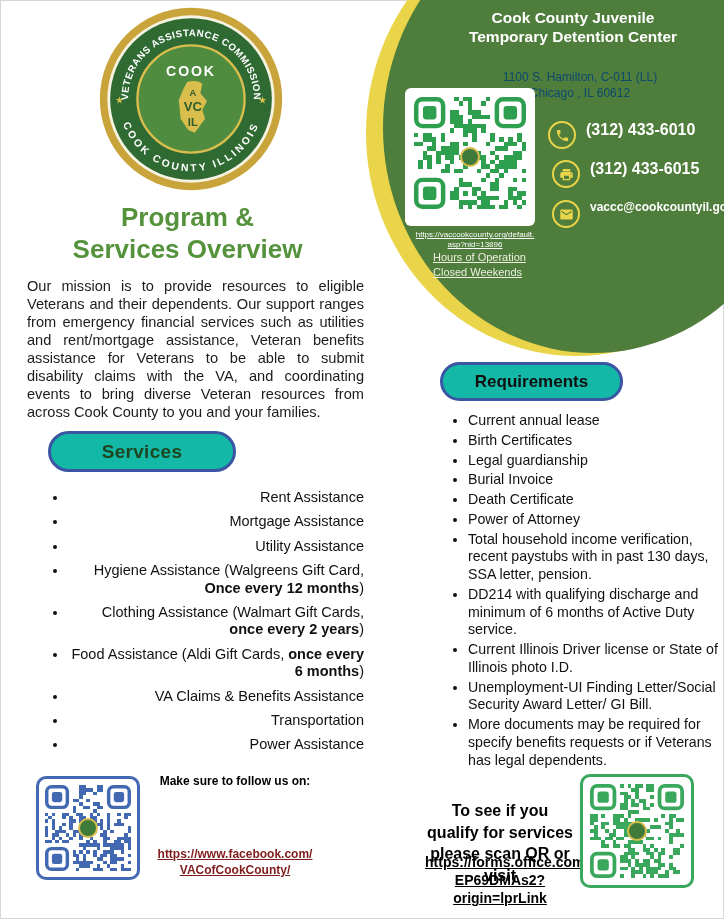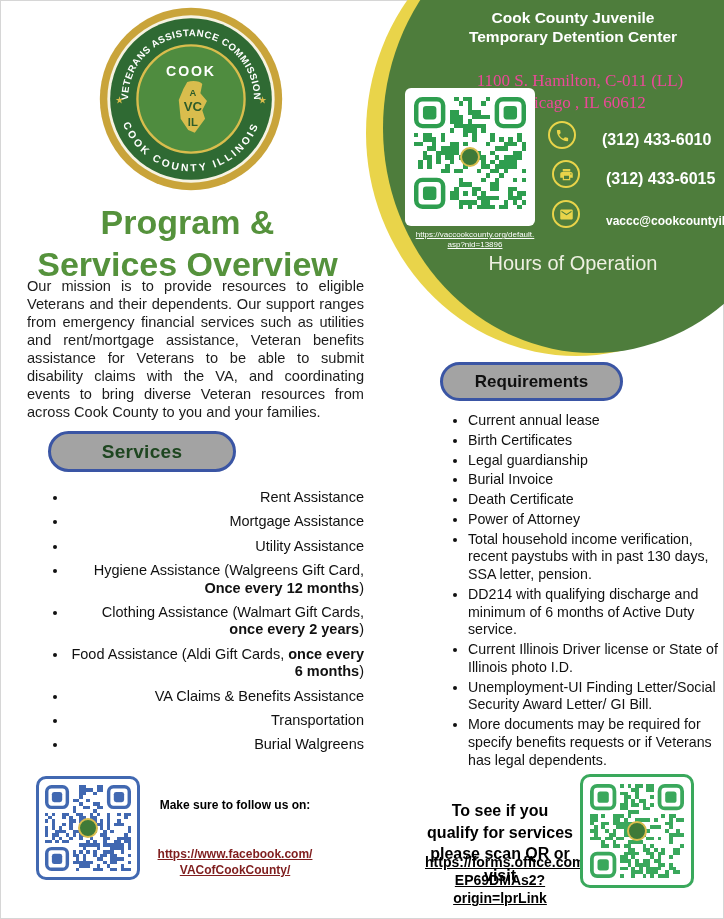--- a/index.html
+++ b/index.html
@@ -5,63 +5,63 @@
 <style>
   *{margin:0;padding:0;box-sizing:border-box;}
   html,body{background:#9a9a9a;}
   body{font-family:"Liberation Sans",sans-serif;}
   .page{position:relative;width:724px;height:919px;background:#ffffff;overflow:hidden;margin:0 auto;box-shadow:inset 0 0 0 1px #d6d6d6;}
 
   
   .blob-yellow{position:absolute;left:366px;top:-90px;width:420px;height:446px;border-radius:50%;background:var(--yellow);}
   .blob-green{position:absolute;left:383px;top:-97px;width:420px;height:450px;border-radius:50%;background:var(--green);}
   .hdr-title{position:absolute;left:453px;top:8px;width:240px;text-align:center;color:#fff;font-weight:bold;font-size:15.5px;line-height:1.25;}
-  .hdr-addr{position:absolute;left:440px;top:70px;width:280px;text-align:center;color:#ec4899;font-size:17px;line-height:1.3;font-family:Liberation Serif, serif;}
+  .hdr-addr{position:absolute;left:440px;top:70px;width:280px;text-align:center;color:#0c4a6e;font-size:12px;line-height:1.3;}
   .qr-card{position:absolute;left:405px;top:88px;width:130px;height:138px;background:#fff;border-radius:6px;padding:9px;}
   .qr{position:relative;width:100%;height:100%;}
   .qr-card .qr{height:112px;}
   .qr-logo{position:absolute;left:50%;top:50%;transform:translate(-50%,-50%);width:20px;height:20px;border-radius:50%;background:#3f7a38;border:2px solid #d9bd4d;}
   .hdr-link{position:absolute;left:410px;top:230px;width:130px;text-align:center;color:#fff;font-size:8px;line-height:1.3;text-decoration:underline;cursor:pointer;}
-  .contact{position:absolute;display:flex;align-items:flex-end;gap:26px;color:#fff;}
+  .contact{position:absolute;display:flex;align-items:flex-start;gap:10px;color:#fff;}
   .contact .cicon{width:28px;height:28px;border-radius:50%;border:2px solid var(--yellow);color:var(--yellow);display:flex;align-items:center;justify-content:center;flex:none;}
   .contact .cicon svg{width:15px;height:15px;fill:currentColor;}
   .contact.phone{left:548px;top:121px;font-size:16px;font-weight:bold;}
   .contact.fax{left:552px;top:160px;font-size:16px;font-weight:bold;}
   .contact.email{left:552px;top:200px;font-size:12px;font-weight:bold;}
-  .hours{position:absolute;left:433px;top:250px;width:280px;text-align:center;color:#eef0e2;font-size:20px;line-height:1.32;}
+  .hours{position:absolute;left:433px;top:250px;width:280px;color:#eef0e2;font-size:11px;line-height:1.32;text-decoration:underline;}
   .hours .time{font-weight:bold;color:#fff;}
 
   
   .seal{position:absolute;left:97px;top:5px;width:188px;height:188px;}
   .seal text{font-family:"Liberation Sans",sans-serif;font-weight:bold;}
   .seal .arc{font-size:10.3px;letter-spacing:0.6px;fill:#fff;}
   .seal .arcb{font-size:11px;letter-spacing:2.8px;}
   .seal .star{font-size:9px;fill:#d9bd4d;text-anchor:middle;}
   .seal .cook{font-size:15px;letter-spacing:2px;fill:#fff;text-anchor:middle;}
   .seal .mono{fill:#2d5c2a;text-anchor:middle;}
   .seal .m1{font-size:10px;} .seal .m2{font-size:14px;} .seal .m3{font-size:12px;}
 
   
-  .program-title{position:absolute;left:0;top:201px;width:375px;text-align:center;color:var(--title-green);font-weight:bold;font-size:34px;line-height:1.24;}
+  .program-title{position:absolute;left:0;top:201px;width:375px;text-align:center;color:var(--title-green);font-weight:bold;font-size:26px;line-height:1.24;}
   .mission{position:absolute;left:27px;top:278px;width:337px;font-size:14.6px;line-height:1.23;color:#1c1c1c;text-align:justify;}
-  .pill{position:absolute;border:3px solid var(--blue);border-radius:22px;display:flex;align-items:center;justify-content:center;font-weight:bold;background:#a3a3a3;}
+  .pill{position:absolute;border:3px solid var(--blue);border-radius:22px;display:flex;align-items:center;justify-content:center;font-weight:bold;background:#14b8a6;}
   .pill.services{left:48px;top:431px;width:188px;height:41px;font-size:19px;color:var(--services-text);letter-spacing:0.3px;}
   .pill.requirements{left:440px;top:362px;width:183px;height:39px;font-size:17px;color:var(--requirements-text);}
   .svc-list{position:absolute;left:52px;top:489px;width:312px;text-align:right;}
   .svc-list ul{list-style:disc;padding-left:16px;}
   .svc-list li{font-size:14.5px;line-height:1.2;margin-bottom:7px;color:#111;}
   .req-list{position:absolute;left:453px;top:412px;width:268px;}
   .req-list ul{list-style:disc;padding-left:15px;}
   .req-list li{font-size:14.2px;line-height:1.25;margin-bottom:2px;color:#111;}
 
   
   .qr-frame{position:absolute;background:#fff;}
   .qr-frame.fb{left:36px;top:776px;width:104px;height:104px;border:3px solid var(--qr-blue);border-radius:10px;padding:6px;}
   .qr-frame.form{left:580px;top:774px;width:114px;height:114px;border:3px solid var(--qr-green-footer);border-radius:10px;padding:7px;}
-  .follow-label{position:absolute;left:145px;top:798px;width:180px;text-align:center;font-size:12px;font-weight:bold;color:#000;}
+  .follow-label{position:absolute;left:145px;top:774px;width:180px;text-align:center;font-size:12px;font-weight:bold;color:#000;}
   .fb-link{position:absolute;left:145px;top:847px;width:180px;text-align:center;font-size:12px;font-weight:bold;text-decoration:underline;line-height:1.3;color:#7f1d1d;cursor:pointer;}
   .qualify{position:absolute;left:425px;top:800px;width:150px;text-align:center;font-size:16px;font-weight:bold;line-height:1.35;color:#000;}
   .form-link{position:absolute;left:425px;top:853px;width:150px;text-align:center;font-size:14px;font-weight:bold;text-decoration:underline;line-height:1.3;color:#000;cursor:pointer;}
 </style>
 </head>
 <body>
 
 <div class="page">
 
   <div class="blob-yellow"></div>
@@ -297,20 +297,21 @@
     <span class="cicon">
       <svg viewBox="0 0 24 24">
           <path d="M20 4H4c-1.1 0-1.99.9-1.99 2L2 18c0 1.1.9 2 2 2h16c1.1 0 2-.9 2-2V6c0-1.1-.9-2-2-2zm0 4l-8 5-8-5V6l8 5 8-5v2z"></path>
         </svg>
     </span>
     <span>vaccc@cookcountyil.gov</span>
   </div>
 
   <div class="hours">
     <div>Hours of Operation</div>
+    <div>Closed Weekends</div>
   </div>
 
   <svg class="seal" viewBox="0 0 200 200">
     <defs>
       <path id="arcTop" d="M 33 100 A 67 67 0 0 1 167 100"></path>
       <path id="arcBot" d="M 23 100 A 77 77 0 0 0 177 100"></path>
     </defs>
     <circle cx="100" cy="100" r="97" fill="#c9a43a"></circle>
     <circle cx="100" cy="100" r="89" fill="#f7f3e2"></circle>
     <circle cx="100" cy="100" r="86" fill="#2f6a33"></circle>
@@ -340,21 +341,21 @@
   <div class="svc-list">
     <ul>
       <li><span>Rent Assistance</span><b></b><span></span></li>
       <li><span>Mortgage Assistance</span><b></b><span></span></li>
       <li><span>Utility Assistance</span><b></b><span></span></li>
       <li><span>Hygiene Assistance (Walgreens Gift Card, </span><b>Once every 12 months</b><span>)</span></li>
       <li><span>Clothing Assistance (Walmart Gift Cards, </span><b>once every 2 years</b><span>)</span></li>
       <li><span>Food Assistance (Aldi Gift Cards, </span><b>once every 6 months</b><span>)</span></li>
       <li><span>VA Claims &amp; Benefits Assistance</span><b></b><span></span></li>
       <li><span>Transportation</span><b></b><span></span></li>
-      <li><span>Burial Walgreens</span><b></b><span></span></li>
+      <li><span>Power Assistance</span><b></b><span></span></li>
     </ul>
   </div>
 
   <div class="pill requirements">
     <span>Requirements</span>
   </div>
 
   <div class="req-list">
     <ul>
       <li>Current annual lease</li>

